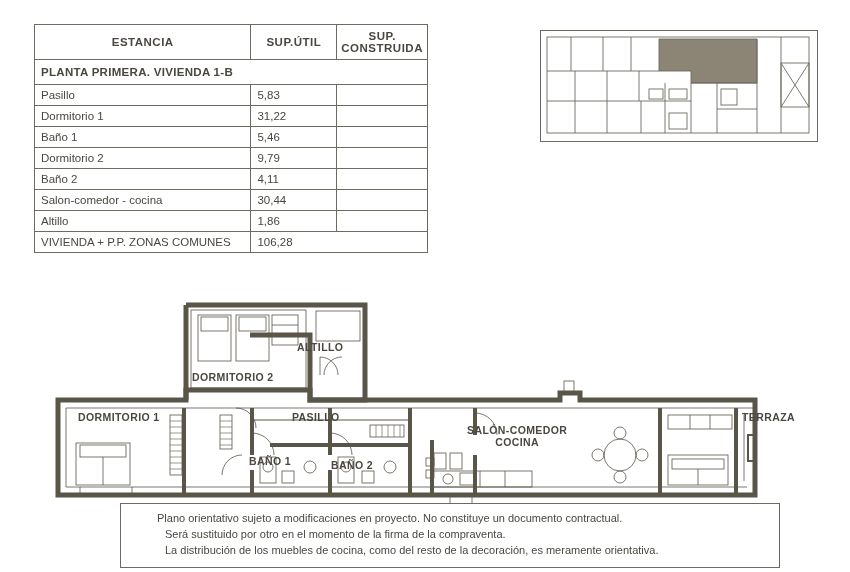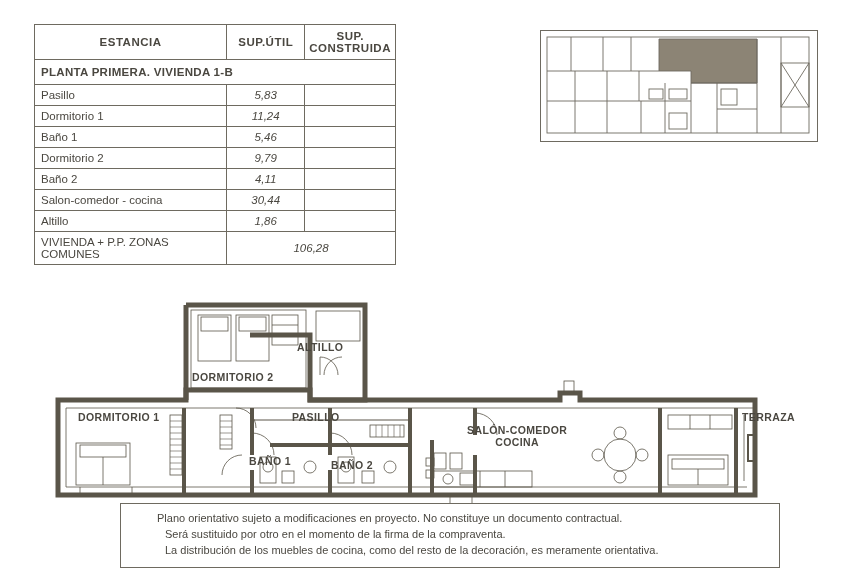--- a/index.html
+++ b/index.html
@@ -14,21 +14,21 @@
     font-family: "Liberation Sans", sans-serif;
     color: #3b3a36;
     overflow: hidden;
   }
 
   
   .table-wrap {
     position: absolute;
     left: 34px;
     top: 24px;
-    width: 362px;
+    width: 394px;
   }
   table.areas {
     border-collapse: collapse;
     width: 100%;
     font-size: 11.5px;
     color: #4a4740;
   }
   table.areas td, table.areas th {
     border: 1px solid #6e6a60;
     padding: 4px 6px;
@@ -38,21 +38,21 @@
     font-weight: bold;
     font-size: 11.5px;
     letter-spacing: 0.5px;
     text-align: center;
     vertical-align: middle;
     padding: 5px 4px;
   }
   .col-name { width: 56%; text-align: left; }
   .col-util { width: 22%; text-align: center; }
   .col-cons { width: 22%; text-align: center; }
-  td.num { text-align: center; font-style: italic; }
+  td.num { text-align: left; }
   tr.section td {
     font-weight: bold;
     letter-spacing: 0.3px;
     padding-top: 6px;
     padding-bottom: 6px;
   }
   tr.total td { font-weight: bold; }
   .no-border { border: none !important; }
 
   
@@ -123,21 +123,21 @@
       <tr class="section">
         <td colspan="3">PLANTA PRIMERA.    VIVIENDA 1-B</td>
       </tr>
       <tr>
         <td>Pasillo</td>
         <td class="num">5,83</td>
         <td class="num"></td>
       </tr>
       <tr>
         <td>Dormitorio 1</td>
-        <td class="num">11,24</td>
+        <td class="num">31,22</td>
         <td class="num"></td>
       </tr>
       <tr>
         <td>Baño 1</td>
         <td class="num">5,46</td>
         <td class="num"></td>
       </tr>
       <tr>
         <td>Dormitorio 2</td>
         <td class="num">9,79</td>

